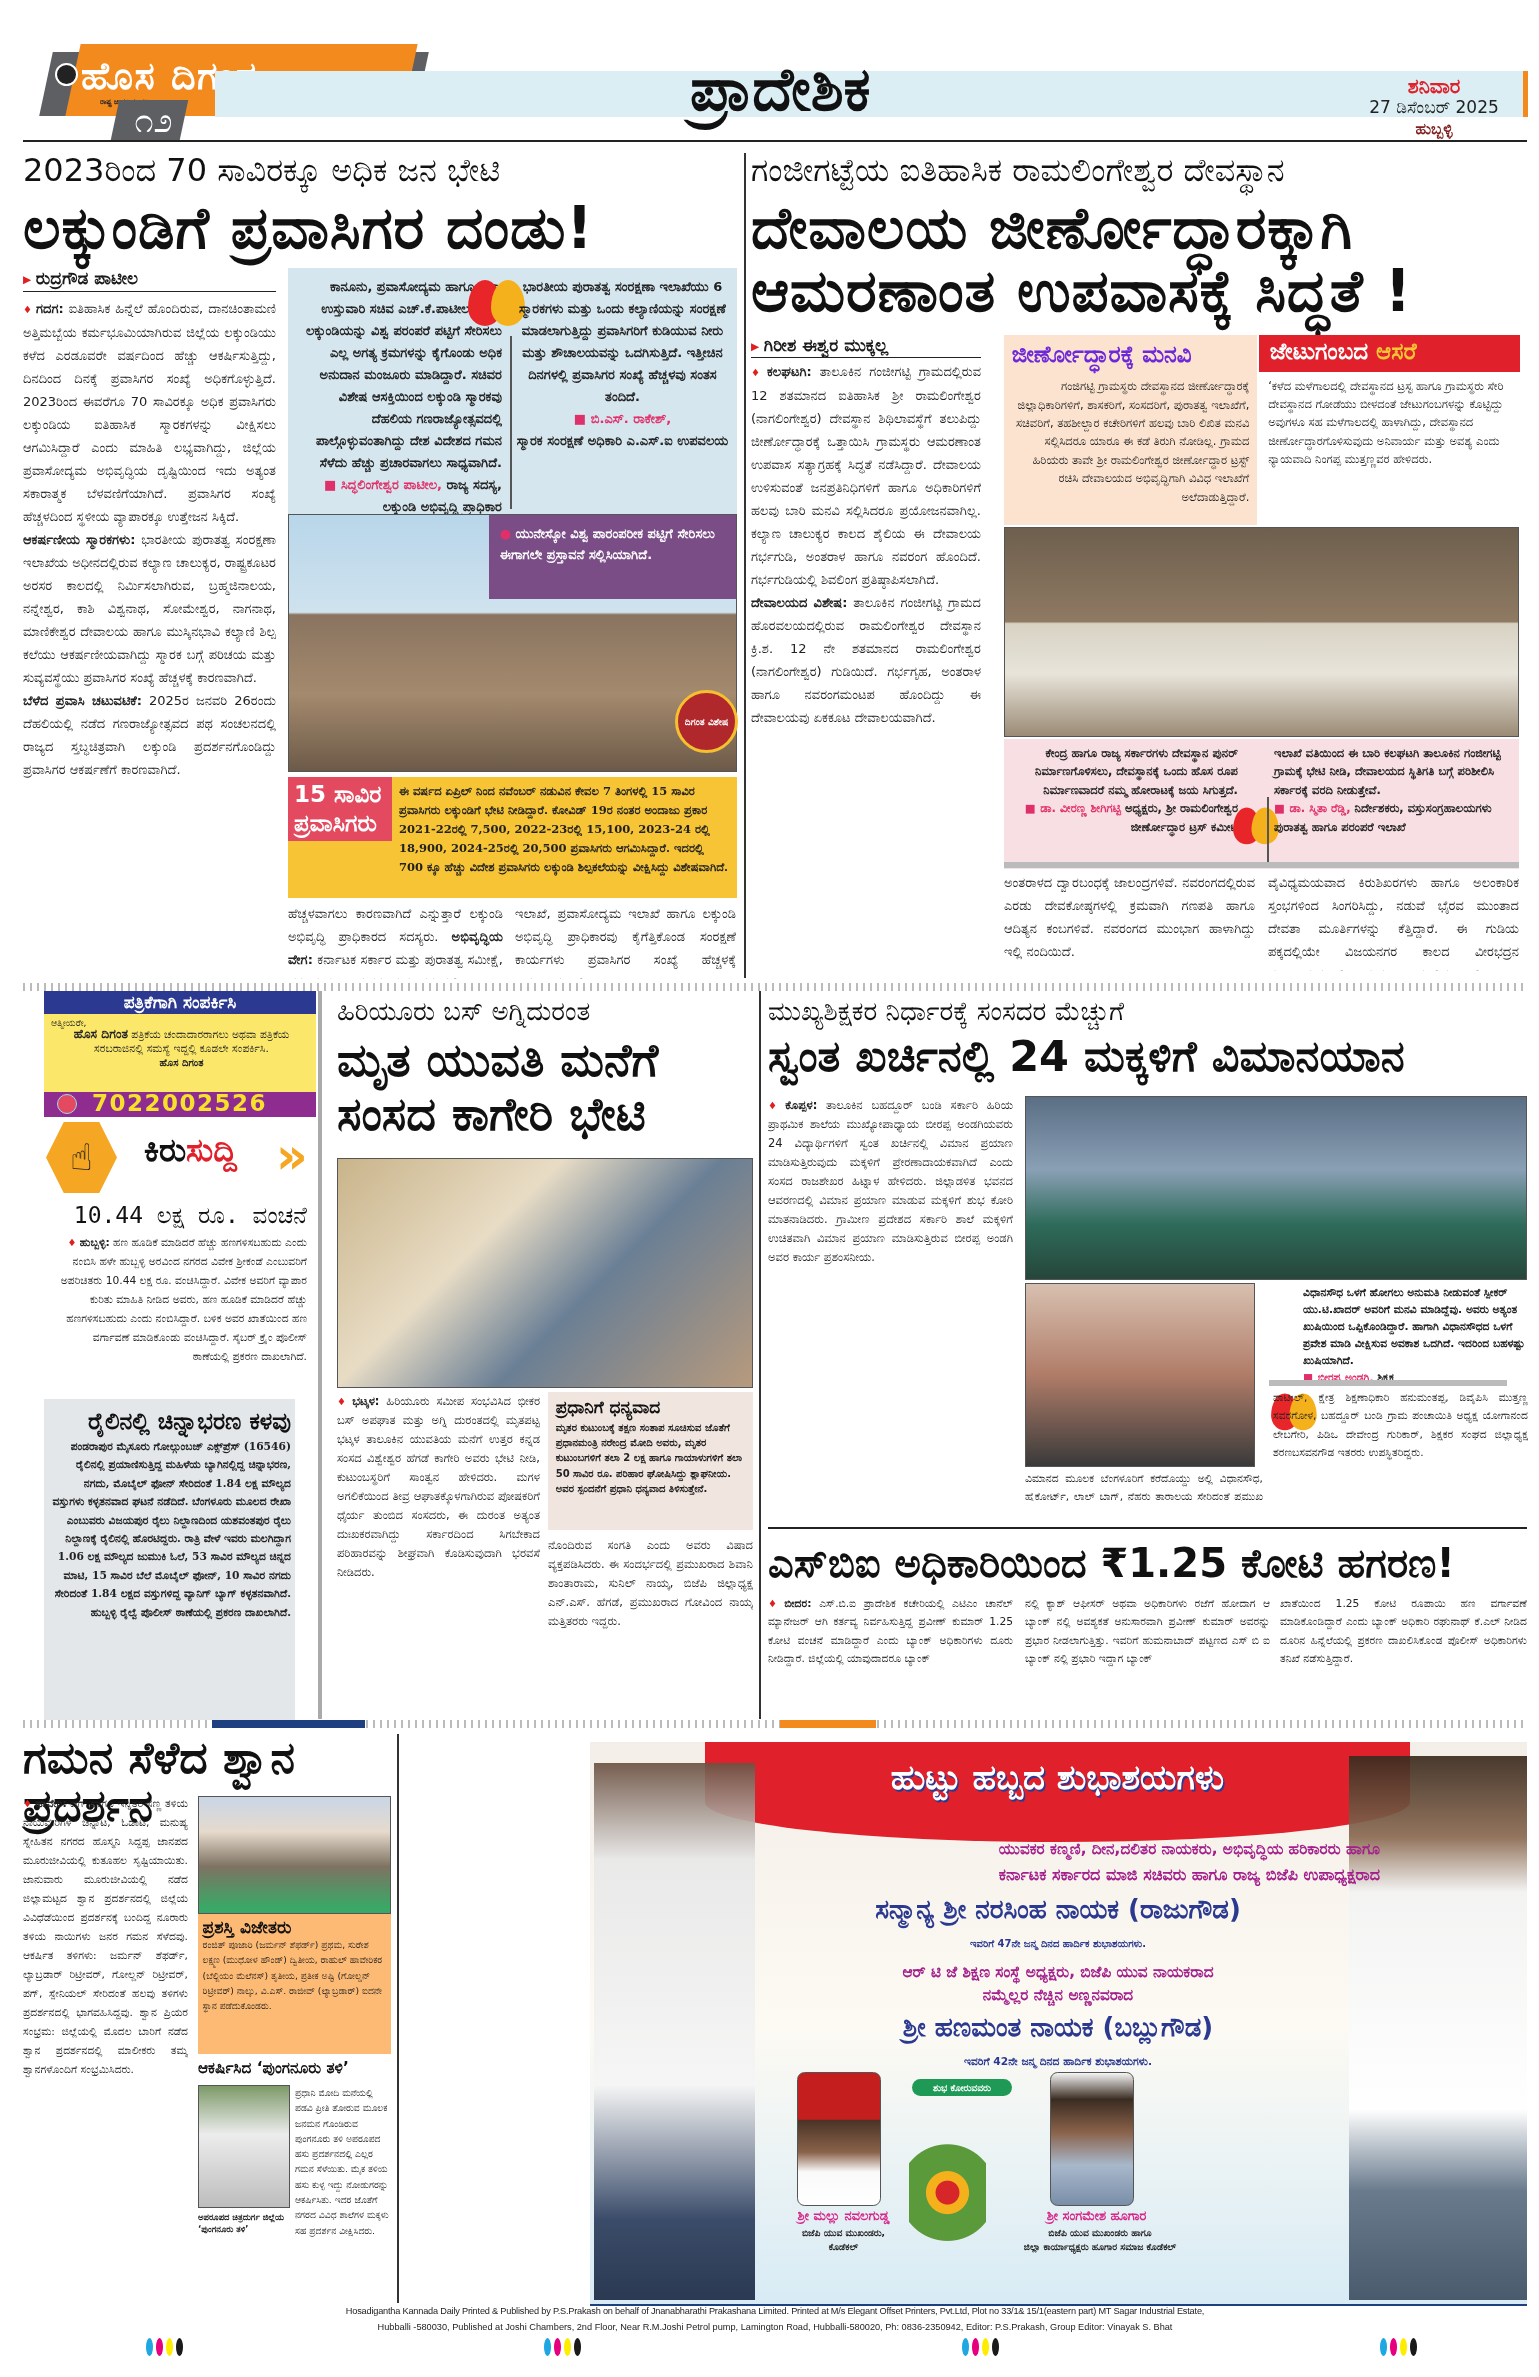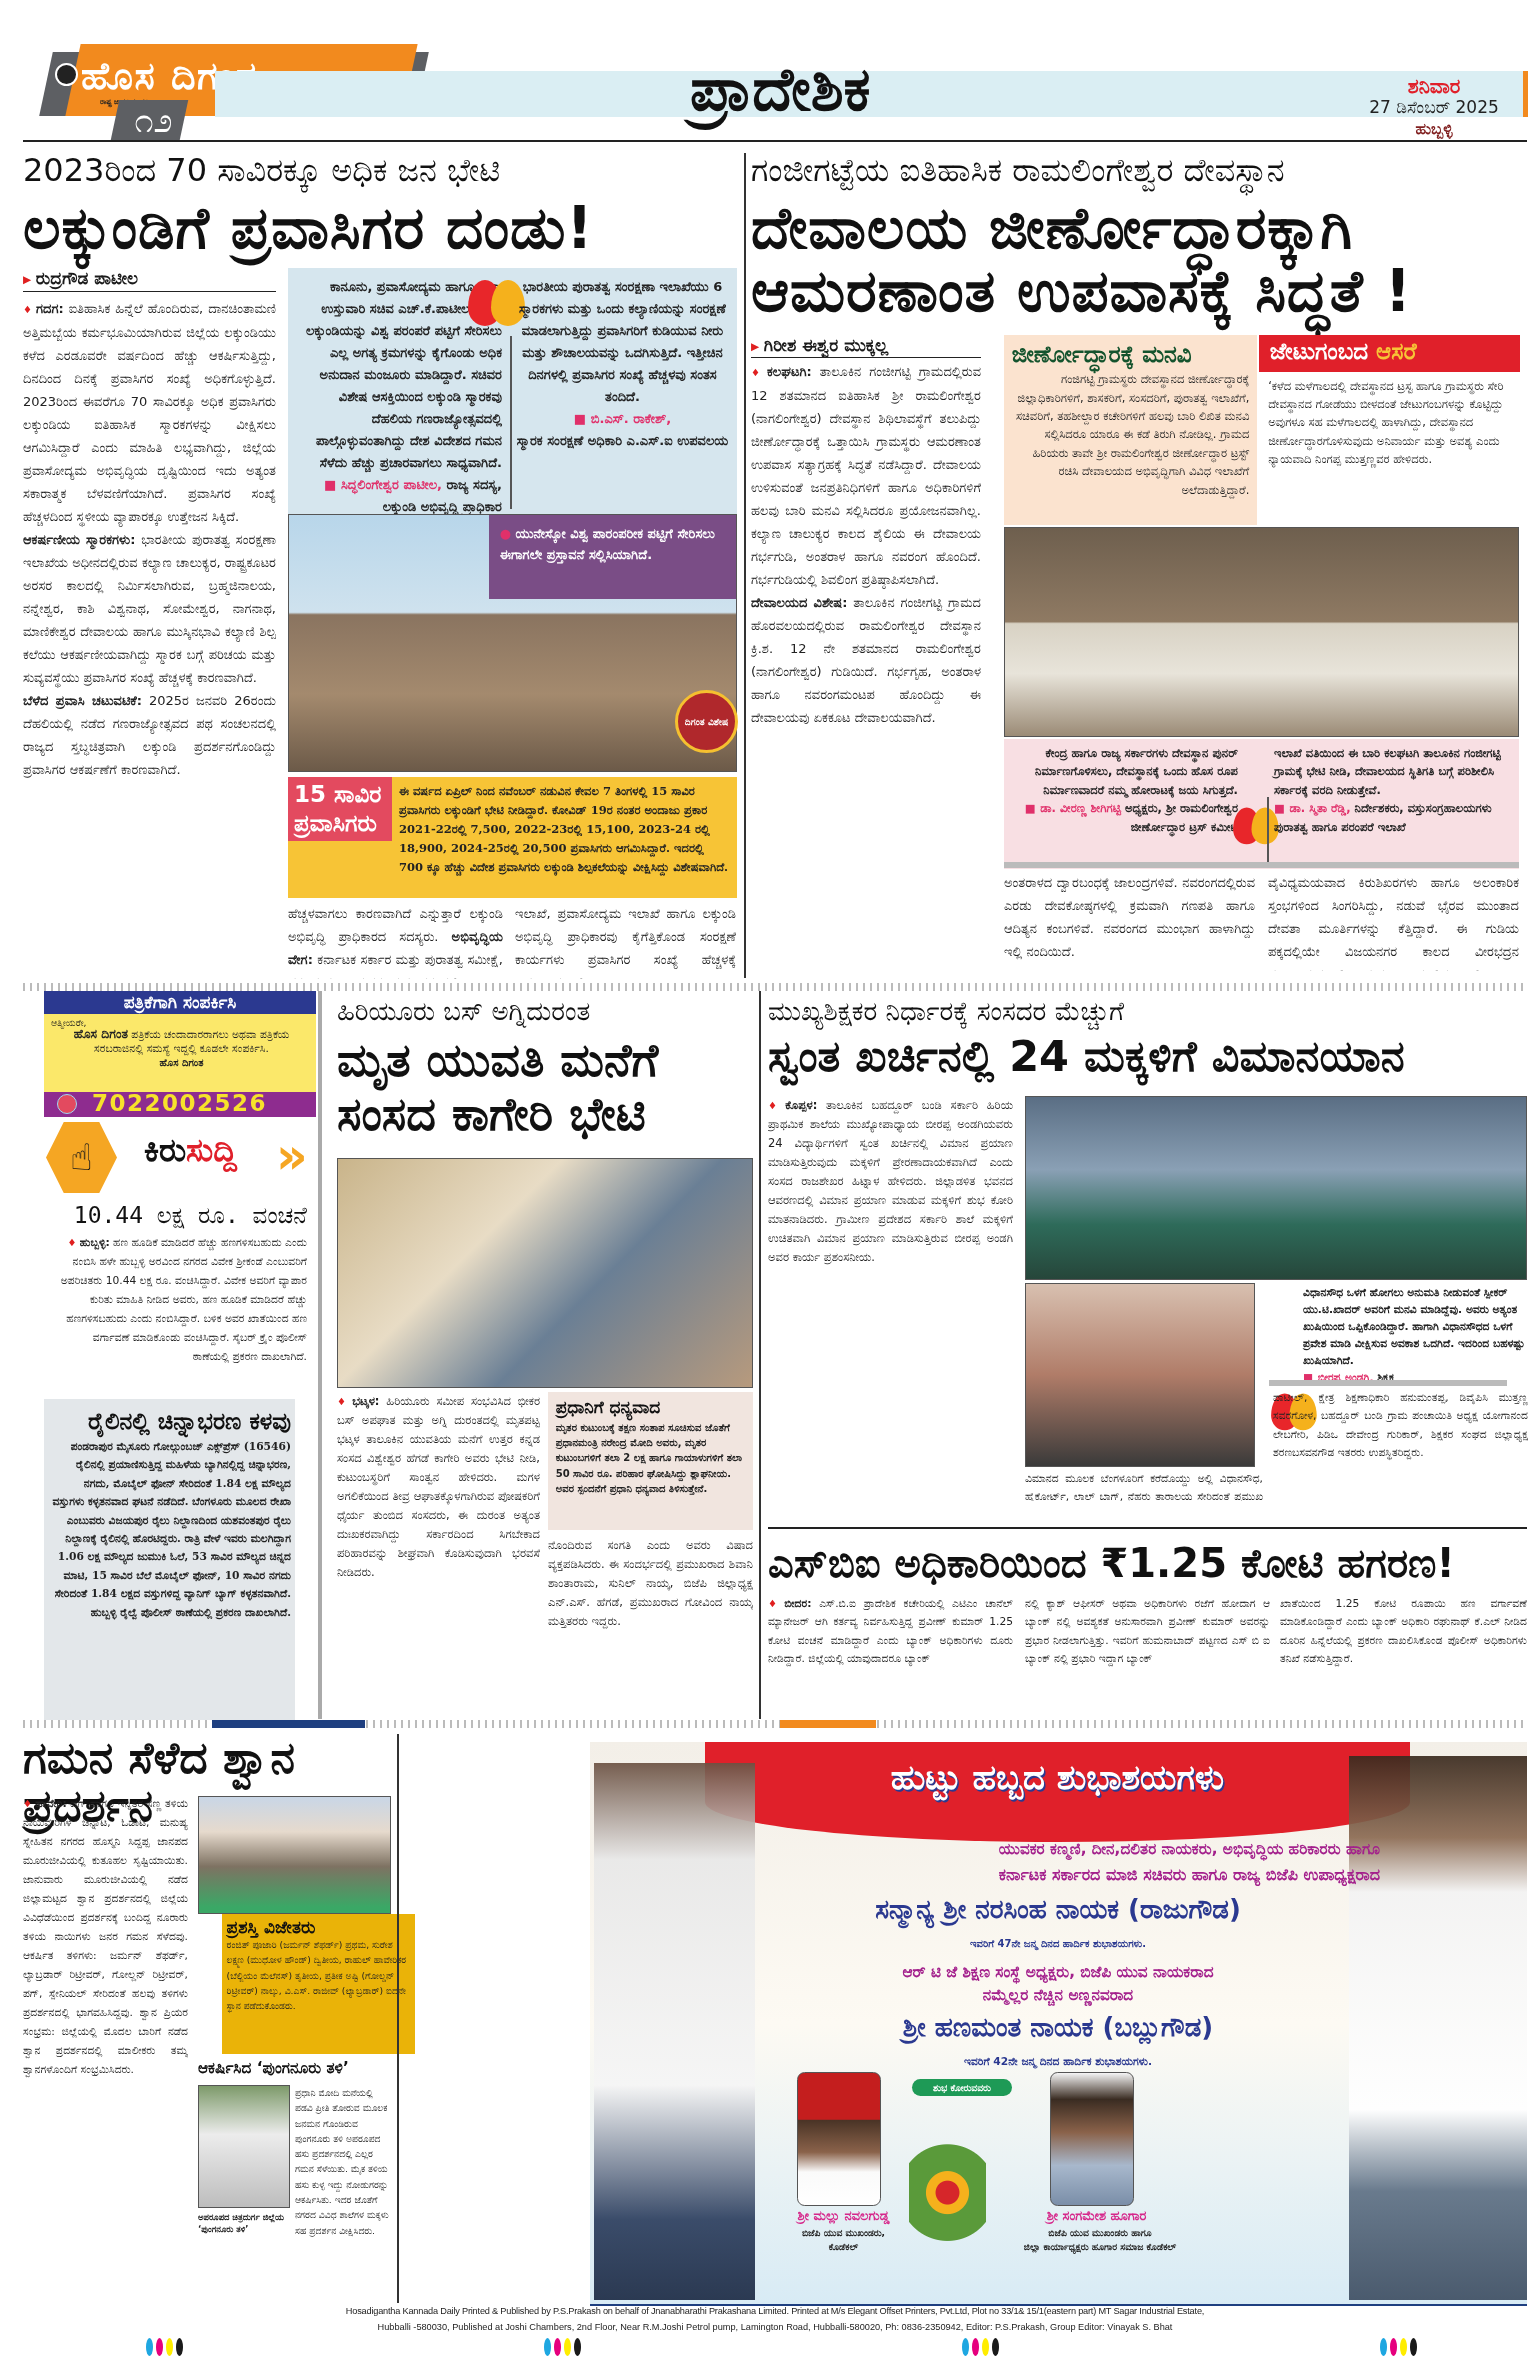--- a/index.html
+++ b/index.html
@@ -105,21 +105,21 @@
   <div class="abs byline" style="left:751px;top:335px;">ಗಿರೀಶ ಈಶ್ವರ ಮುಕ್ಕಲ್ಲ</div>
   <div class="abs hr" style="left:751px;top:357px;width:230px;height:0.8px;"></div>
   <div class="abs body-text" style="left:751px;top:360px;width:230px;height:583px;overflow:hidden;">
     <span class="dateline">ಕಲಘಟಗಿ:</span>
     <span>ತಾಲೂಕಿನ ಗಂಜೀಗಟ್ಟಿ ಗ್ರಾಮದಲ್ಲಿರುವ 12 ಶತಮಾನದ ಐತಿಹಾಸಿಕ ಶ್ರೀ ರಾಮಲಿಂಗೇಶ್ವರ (ನಾಗಲಿಂಗೇಶ್ವರ) ದೇವಸ್ಥಾನ ಶಿಥಿಲಾವಸ್ಥೆಗೆ ತಲುಪಿದ್ದು ಜೀರ್ಣೋದ್ಧಾರಕ್ಕೆ ಒತ್ತಾಯಿಸಿ ಗ್ರಾಮಸ್ಥರು ಆಮರಣಾಂತ ಉಪವಾಸ ಸತ್ಯಾಗ್ರಹಕ್ಕೆ ಸಿದ್ಧತೆ ನಡೆಸಿದ್ದಾರೆ. ದೇವಾಲಯ ಉಳಿಸುವಂತೆ ಜನಪ್ರತಿನಿಧಿಗಳಿಗೆ ಹಾಗೂ ಅಧಿಕಾರಿಗಳಿಗೆ ಹಲವು ಬಾರಿ ಮನವಿ ಸಲ್ಲಿಸಿದರೂ ಪ್ರಯೋಜನವಾಗಿಲ್ಲ. ಕಲ್ಯಾಣ ಚಾಲುಕ್ಯರ ಕಾಲದ ಶೈಲಿಯ ಈ ದೇವಾಲಯ ಗರ್ಭಗುಡಿ, ಅಂತರಾಳ ಹಾಗೂ ನವರಂಗ ಹೊಂದಿದೆ. ಗರ್ಭಗುಡಿಯಲ್ಲಿ ಶಿವಲಿಂಗ ಪ್ರತಿಷ್ಠಾಪಿಸಲಾಗಿದೆ.</span><br>
     <b>ದೇವಾಲಯದ ವಿಶೇಷ:</b>
     <span>ತಾಲೂಕಿನ ಗಂಜೀಗಟ್ಟಿ ಗ್ರಾಮದ ಹೊರವಲಯದಲ್ಲಿರುವ ರಾಮಲಿಂಗೇಶ್ವರ ದೇವಸ್ಥಾನ ಕ್ರಿ.ಶ. 12 ನೇ ಶತಮಾನದ ರಾಮಲಿಂಗೇಶ್ವರ (ನಾಗಲಿಂಗೇಶ್ವರ) ಗುಡಿಯಿದೆ. ಗರ್ಭಗೃಹ, ಅಂತರಾಳ ಹಾಗೂ ನವರಂಗಮಂಟಪ ಹೊಂದಿದ್ದು ಈ ದೇವಾಲಯವು ಏಕಕೂಟ ದೇವಾಲಯವಾಗಿದೆ.</span>
   </div>
 
   <div class="abs" style="left:1004px;top:335px;width:253px;height:190px;background:#fbe3cf;padding:6.1px 7.7px;">
-    <div style="font-size:23px;font-weight:900;color:#14532d;margin-bottom:2px;">ಜೀರ್ಣೋದ್ಧಾರಕ್ಕೆ ಮನವಿ</div>
+    <div style="font-size:23px;font-weight:900;color:#6d28d9;margin-bottom:9px;">ಜೀರ್ಣೋದ್ಧಾರಕ್ಕೆ ಮನವಿ</div>
     <div style="font-size:11.5px;line-height:18.4px;color:#222;text-align:right;">ಗಂಜಿಗಟ್ಟಿ ಗ್ರಾಮಸ್ಥರು ದೇವಸ್ಥಾನದ ಜೀರ್ಣೋದ್ಧಾರಕ್ಕೆ ಜಿಲ್ಲಾಧಿಕಾರಿಗಳಿಗೆ, ಶಾಸಕರಿಗೆ, ಸಂಸದರಿಗೆ, ಪುರಾತತ್ವ ಇಲಾಖೆಗೆ, ಸಚಿವರಿಗೆ, ತಹಶೀಲ್ದಾರ ಕಚೇರಿಗಳಿಗೆ ಹಲವು ಬಾರಿ ಲಿಖಿತ ಮನವಿ ಸಲ್ಲಿಸಿದರೂ ಯಾರೂ ಈ ಕಡೆ ತಿರುಗಿ ನೋಡಿಲ್ಲ. ಗ್ರಾಮದ ಹಿರಿಯರು ತಾವೇ ಶ್ರೀ ರಾಮಲಿಂಗೇಶ್ವರ ಜೀರ್ಣೋದ್ಧಾರ ಟ್ರಸ್ಟ್ ರಚಿಸಿ ದೇವಾಲಯದ ಅಭಿವೃದ್ಧಿಗಾಗಿ ವಿವಿಧ ಇಲಾಖೆಗೆ ಅಲೆದಾಡುತ್ತಿದ್ದಾರೆ.</div>
   </div>
   <div class="abs" style="left:1259px;top:335px;width:261px;height:190px;background:#fff;">
     <div style="background:#e0202a;height:37px;padding:3.1px 10.7px;font-size:23px;font-weight:900;color:#fff;">
       <span>ಜೇಟುಗಂಬದ </span><span style="color:#f7c436;">ಆಸರೆ</span>
     </div>
     <div style="padding:4.6px 9.2px;font-size:11.5px;line-height:18.4px;color:#222;">‘ಕಳೆದ ಮಳೆಗಾಲದಲ್ಲಿ ದೇವಸ್ಥಾನದ ಟ್ರಸ್ಟ ಹಾಗೂ ಗ್ರಾಮಸ್ಥರು ಸೇರಿ ದೇವಸ್ಥಾನದ ಗೋಡೆಯು ಬೀಳದಂತೆ ಜೇಟುಗಂಬಗಳನ್ನು ಕೊಟ್ಟಿದ್ದು ಅವುಗಳೂ ಸಹ ಮಳೆಗಾಲದಲ್ಲಿ ಹಾಳಾಗಿದ್ದು, ದೇವಸ್ಥಾನದ ಜೀರ್ಣೋದ್ಧಾರಗೊಳಿಸುವುದು ಅನಿವಾರ್ಯ ಮತ್ತು ಅವಶ್ಯ ಎಂದು ನ್ಯಾಯವಾದಿ ನಿಂಗಪ್ಪ ಮುತ್ತಣ್ಣವರ ಹೇಳಿದರು.</div>
   </div>
 
   <div class="abs photo" style="left:1004px;top:527px;width:515px;height:210px;background:linear-gradient(180deg,#6e5f4e 0%,#8f7a63 45%,#d8d2c4 46%,#e8e4da 70%,#9b8b76 100%);"></div>
@@ -239,21 +239,21 @@
 <div class="abs" style="left:212px;top:1720px;width:153px;height:7.7px;background:#1e3f80;"></div>
 <div class="abs" style="left:780px;top:1720px;width:96px;height:7.7px;background:#f28a1e;"></div>
 
 <article>
   <h2 class="abs head-l" style="left:23px;top:1734px;width:368px;font-size:44px;">ಗಮನ ಸೆಳೆದ ಶ್ವಾನ ಪ್ರದರ್ಶನ</h2>
   <div class="abs body-text" style="left:23px;top:1794px;width:165px;height:506px;overflow:hidden;font-size:10.7px;line-height:19px;">
     <span class="dateline">ಹಾವೇರಿ:</span>
     <span>ಪಗ್ ಹಾಗೂ ಇನ್ನಿತರ ಸಣ್ಣ ತಳಿಯ ನಾಯಿಮರಿಗಳ ಚಿನ್ನಾಟ, ಓಡಾಟ, ಮನುಷ್ಯ ಸ್ನೇಹಿತನ ನಗರದ ಹೊಸ್ಮನಿ ಸಿದ್ದಪ್ಪ ಜಾನಪದ ಮೂರುಜೀವಿಯಲ್ಲಿ ಕುತೂಹಲ ಸೃಷ್ಟಿಯಾಯಿತು. ಜಾನುವಾರು ಮೂರುಜೀವಿಯಲ್ಲಿ ನಡೆದ ಜಿಲ್ಲಾಮಟ್ಟದ ಶ್ವಾನ ಪ್ರದರ್ಶನದಲ್ಲಿ ಜಿಲ್ಲೆಯ ವಿವಿಧೆಡೆಯಿಂದ ಪ್ರದರ್ಶನಕ್ಕೆ ಬಂದಿದ್ದ ನೂರಾರು ತಳಿಯ ನಾಯಿಗಳು ಜನರ ಗಮನ ಸೆಳೆದವು. ಆಕರ್ಷಿತ ತಳಿಗಳು: ಜರ್ಮನ್ ಶೆಫರ್ಡ್, ಲ್ಯಾಬ್ರಡಾರ್ ರಿಟ್ರೀವರ್, ಗೋಲ್ಡನ್ ರಿಟ್ರೀವರ್, ಪಗ್, ಸ್ಪೇನಿಯಲ್ ಸೇರಿದಂತೆ ಹಲವು ತಳಿಗಳು ಪ್ರದರ್ಶನದಲ್ಲಿ ಭಾಗವಹಿಸಿದ್ದವು. ಶ್ವಾನ ಪ್ರಿಯರ ಸಂಭ್ರಮ: ಜಿಲ್ಲೆಯಲ್ಲಿ ಮೊದಲ ಬಾರಿಗೆ ನಡೆದ ಶ್ವಾನ ಪ್ರದರ್ಶನದಲ್ಲಿ ಮಾಲೀಕರು ತಮ್ಮ ಶ್ವಾನಗಳೊಂದಿಗೆ ಸಂಭ್ರಮಿಸಿದರು.</span>
   </div>
   <div class="abs photo" style="left:198px;top:1796px;width:193px;height:118px;background:linear-gradient(180deg,#c9d6e6 0%,#e6dacd 30%,#7e7262 60%,#3aa866 95%);"></div>
-  <div class="abs" style="left:198px;top:1914px;width:193px;height:140px;background:#eab308;padding:3.1px 4.6px;margin-left:24px;">
+  <div class="abs" style="left:198px;top:1914px;width:193px;height:140px;background:#fdba74;padding:3.1px 4.6px;">
     <div style="font-size:17px;font-weight:900;color:#111;">ಪ್ರಶಸ್ತಿ ವಿಜೇತರು</div>
     <div style="font-size:9.2px;line-height:15.3px;color:#222;">ರಂಜಿತ್ ಪೂಜಾರಿ (ಜರ್ಮನ್ ಶೆಫರ್ಡ್) ಪ್ರಥಮ, ಸುರೇಶ ಲಕ್ಷ್ಮಣ (ಮುಧೋಳ ಹೌಂಡ್) ದ್ವಿತೀಯ, ರಾಹುಲ್ ಹಾವೇರಿಕರ (ಬೆಲ್ಜಿಯಂ ಮೆಲೆನಸ್) ತೃತೀಯ, ಪ್ರತೀಕ ಅಷ್ಟಿ (ಗೋಲ್ಡನ್ ರಿಟ್ರೀವರ್) ನಾಲ್ಕು, ವಿ.ಎಸ್. ರಾಜೀವ್ (ಲ್ಯಾಬ್ರಡಾರ್) ಐದನೇ ಸ್ಥಾನ ಪಡೆದುಕೊಂಡರು.</div>
   </div>
   <div class="abs" style="left:198px;top:2059px;width:193px;font-size:15.3px;font-weight:900;color:#111;">ಆಕರ್ಷಿಸಿದ ‘ಪುಂಗನೂರು ತಳಿ’</div>
   <div class="abs photo" style="left:198px;top:2085px;width:92px;height:123px;background:linear-gradient(180deg,#7d9a6a 0%,#ececec 40%,#bdbdbd 100%);"></div>
   <div class="abs" style="left:295px;top:2085px;width:96px;font-size:9.2px;line-height:15.3px;color:#222;height:176px;overflow:hidden;">ಪ್ರಧಾನಿ ಮೋದಿ ಮನೆಯಲ್ಲಿ ಪಡವಿ ಪ್ರೀತಿ ತೋರುವ ಮೂಲಕ ಜನಮನ ಗೊಂಡಿರುವ ಪುಂಗನೂರು ತಳಿ ಅಪರೂಪದ ಹಸು ಪ್ರದರ್ಶನದಲ್ಲಿ ಎಲ್ಲರ ಗಮನ ಸೆಳೆಯಿತು. ಮೈಕ ತಳಿಯ ಹಸು ಕುಳ್ಳ ಇದ್ದು ನೋಡುಗರನ್ನು ಆಕರ್ಷಿಸಿತು. ಇದರ ಜೊತೆಗೆ ನಗರದ ವಿವಿಧ ಶಾಲೆಗಳ ಮಕ್ಕಳು ಸಹ ಪ್ರದರ್ಶನ ವೀಕ್ಷಿಸಿದರು.</div>
   <div class="abs" style="left:198px;top:2211px;width:92px;font-size:8.4px;line-height:12.3px;font-weight:700;color:#222;">ಅಪರೂಪದ ಚಿತ್ರದುರ್ಗ ಜಿಲ್ಲೆಯ ‘ಪುಂಗನೂರು ತಳಿ’</div>
 </article>
 
 <div class="vline" style="left:397px;top:1734px;height:569px;background:#333;"></div>

